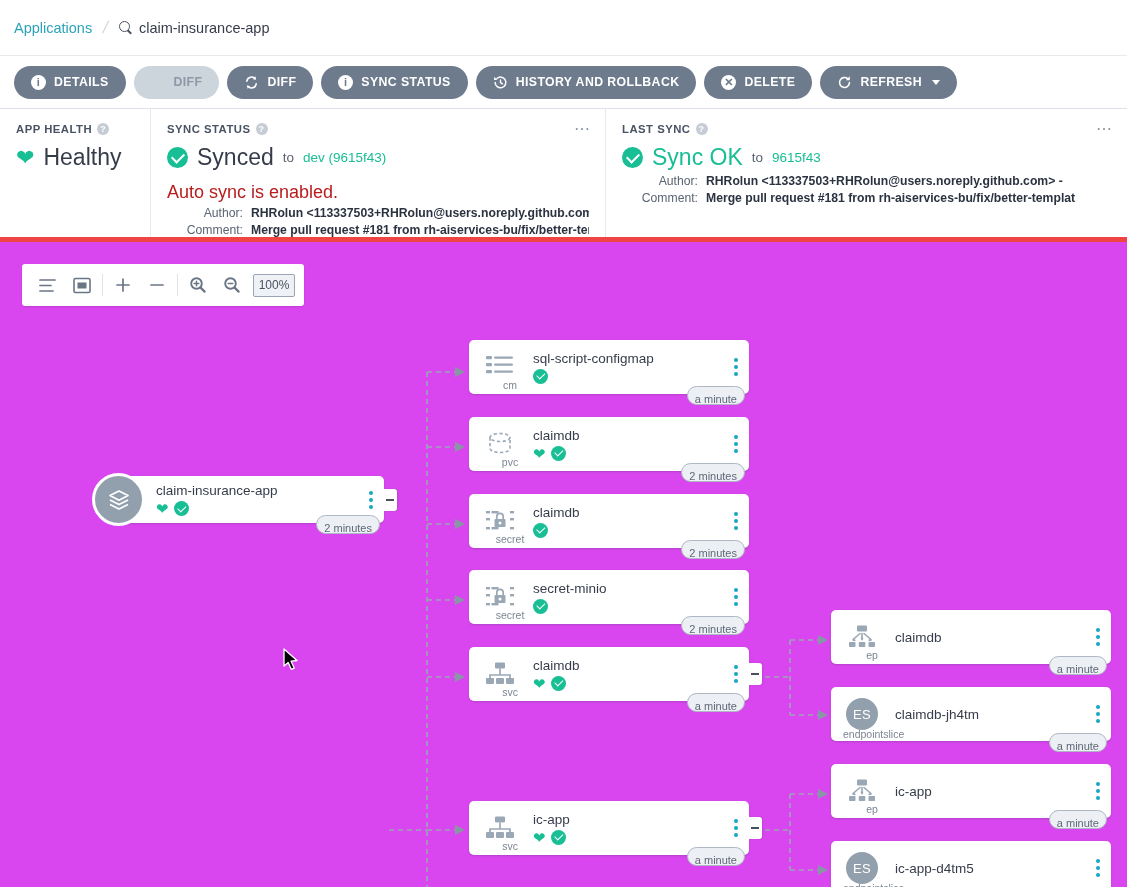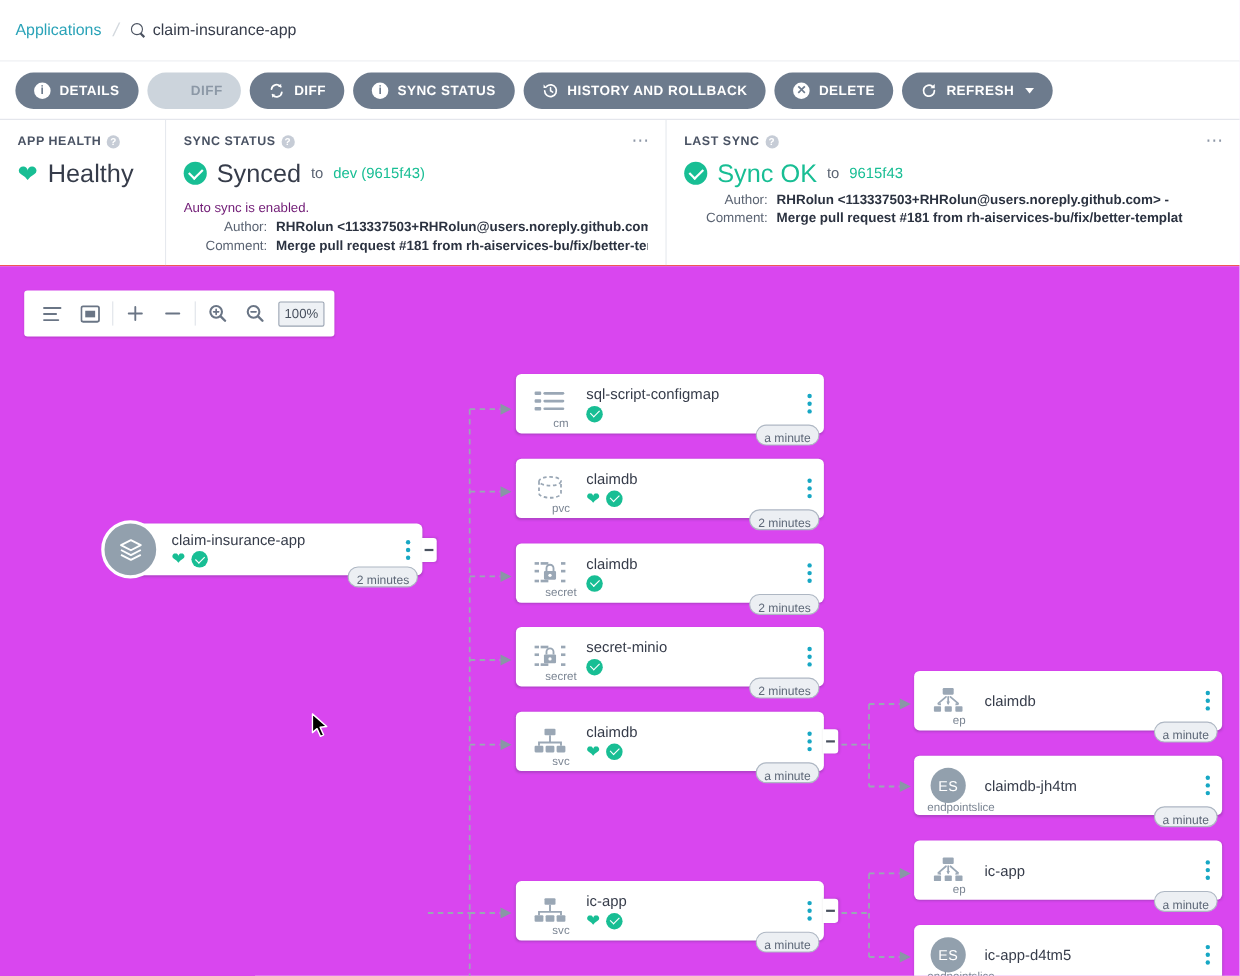--- a/index.html
+++ b/index.html
@@ -43,21 +43,21 @@
   .ico-doc {
     width: 11px; height: 14px; background: #8c98a6; margin: 0 auto;
     clip-path: polygon(0 0, 70% 0, 100% 26%, 100% 100%, 0 100%);
     position: relative;
   }
   .ico-doc::after{content:"";position:absolute;right:1px;top:4px;width:4px;height:1.5px;background:#ccd4dc;}
   .ico-sync svg, .ico-hist svg, .ico-ref svg { display: block; }
   .caret { width:0;height:0;border-left:4.5px solid transparent;border-right:4.5px solid transparent;border-top:5px solid #fff;margin-left:2px;}
 
   
-  .status-strip { display: flex; height: 133px; border-bottom: 1px solid #ef4444; background: #fff; }
+  .status-strip { display: flex; height: 133px; border-bottom: 5px solid #ef4444; background: #fff; }
   .spanel { padding: 14px 16px 0 16px; position: relative; }
   .spanel.p1 { width: 150px; }
   .spanel.p2 { width: 455px; border-left: 1px solid #e6e9ee; }
   .spanel.p3 { flex: 1; border-left: 1px solid #e6e9ee; }
   .slabel {
     font-size: 11.3px; font-weight: bold; color: #4a5364;
     letter-spacing: .5px; display: flex; align-items: center; gap: 5px;
   }
   .qmark {
     width: 12px; height: 12px; border-radius: 50%; background: #c6ccd6;
@@ -69,21 +69,21 @@
   .sbig .hv { font-size: 23px; color: #363c4a; font-weight: normal; }
   .sbig .hv.green { color: #18be94; }
   .sbig .to { font-size: 13.5px; color: #5a6372; }
   .sbig .rev { font-size: 13.5px; color: #18be94; }
   .heart { color: #18be94; font-size: 22px; line-height: 1; }
   .chk {
     width: 21px; height: 21px; border-radius: 50%; background: #18be94;
     display: flex; align-items: center; justify-content: center; flex: none;
   }
   .chk::after { content:""; width:6px;height:10px;border:solid #fff;border-width:0 2.3px 2.3px 0;transform:rotate(45deg) translate(-1px,-1px);}
-  .sub { font-size: 12px; color: #701a75; margin-top: 11px; }
+  .sub { font-size: 18px; color: #b91c1c; margin-top: 11px; }
   .kv { display: flex; font-size: 12.2px; margin-top: 3px; }
   .kv .k { width: 76px; text-align: right; color: #5a6372; flex: none; margin-right: 8px;}
   .kv .v { color: #2b3240; font-weight: bold; white-space: nowrap; overflow: hidden; }
 
   
   .graph { position: relative; height: 657px; background: #d946ef; overflow: hidden; }
   .gtoolbar {
     position: absolute; left: 22px; top: 22px; height: 42px;
     background: #fff; border-radius: 3px; display: flex; align-items: center;
     padding: 0 9px; box-shadow: 0 1px 2px rgba(0,0,0,.12); z-index: 20;

